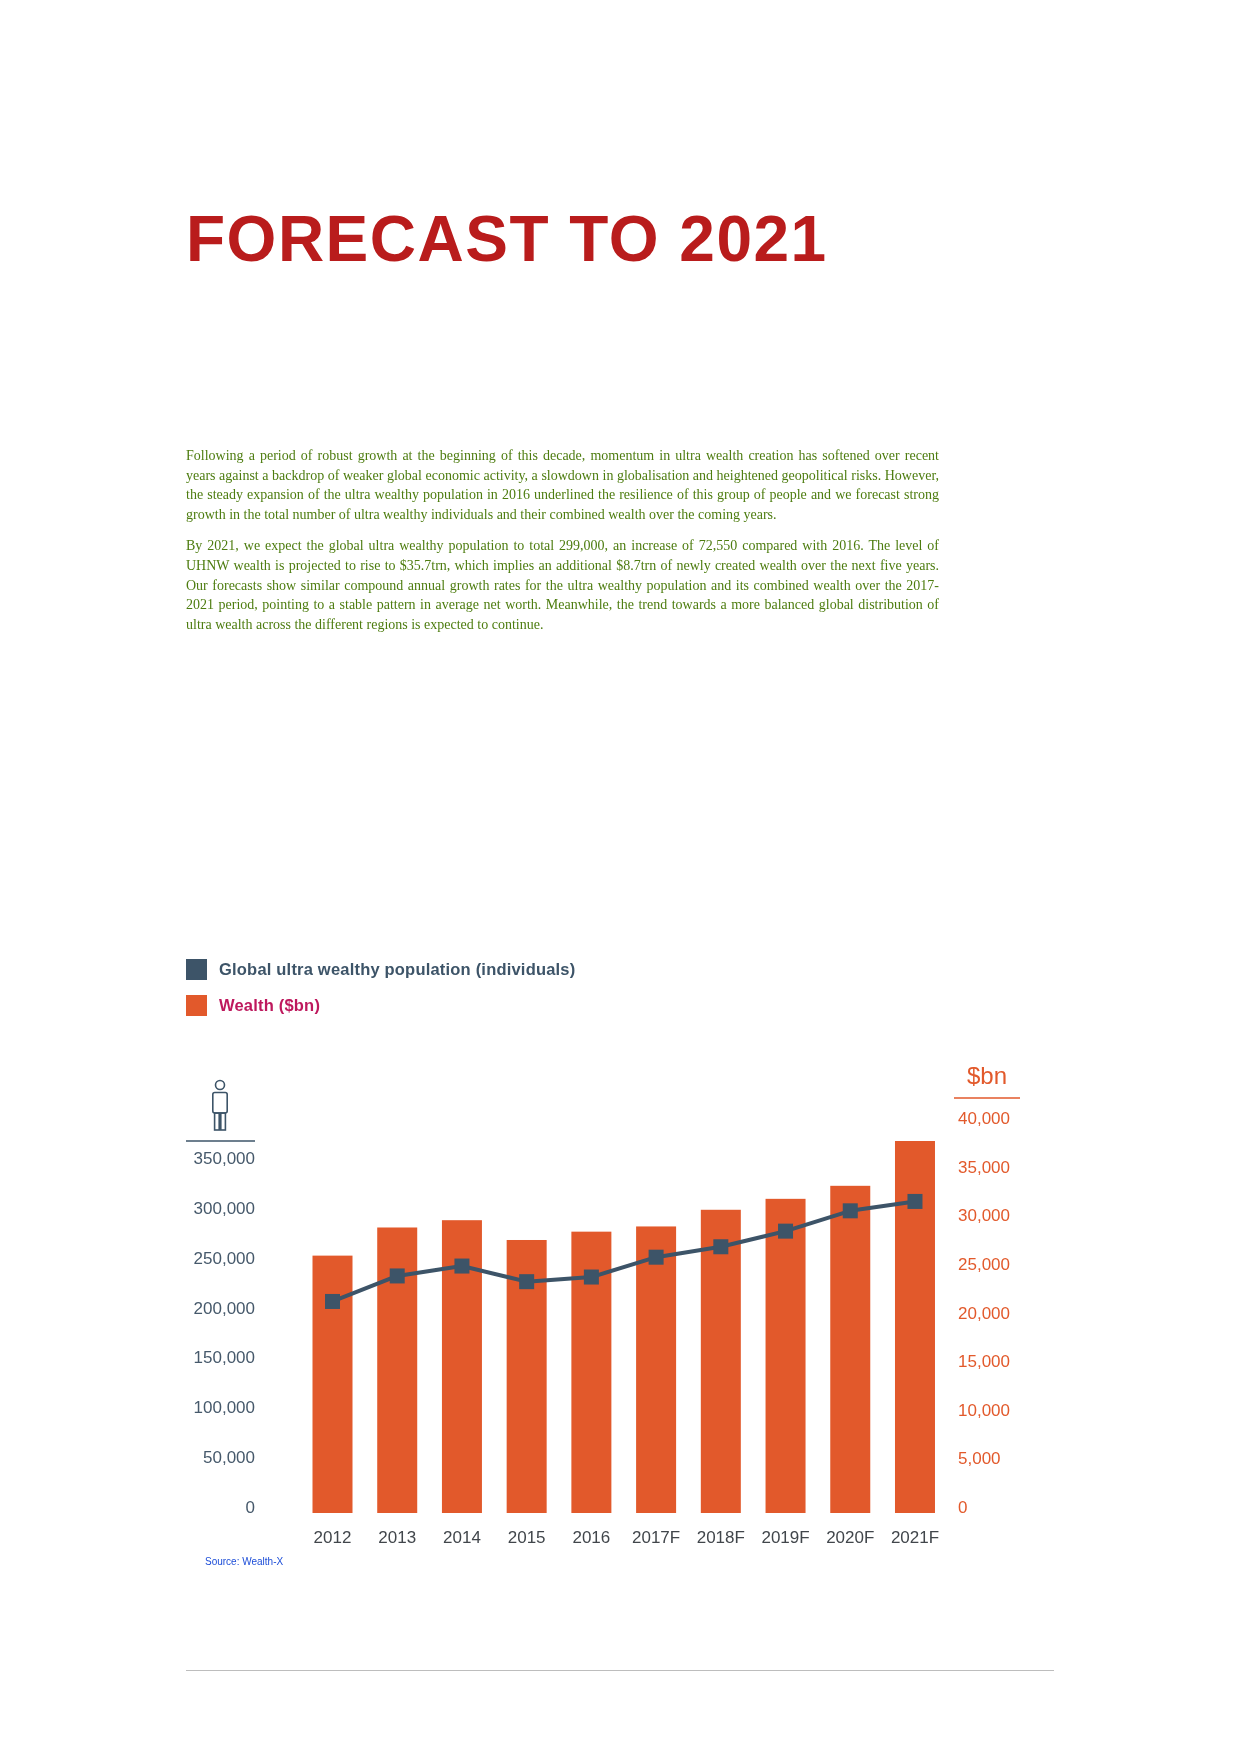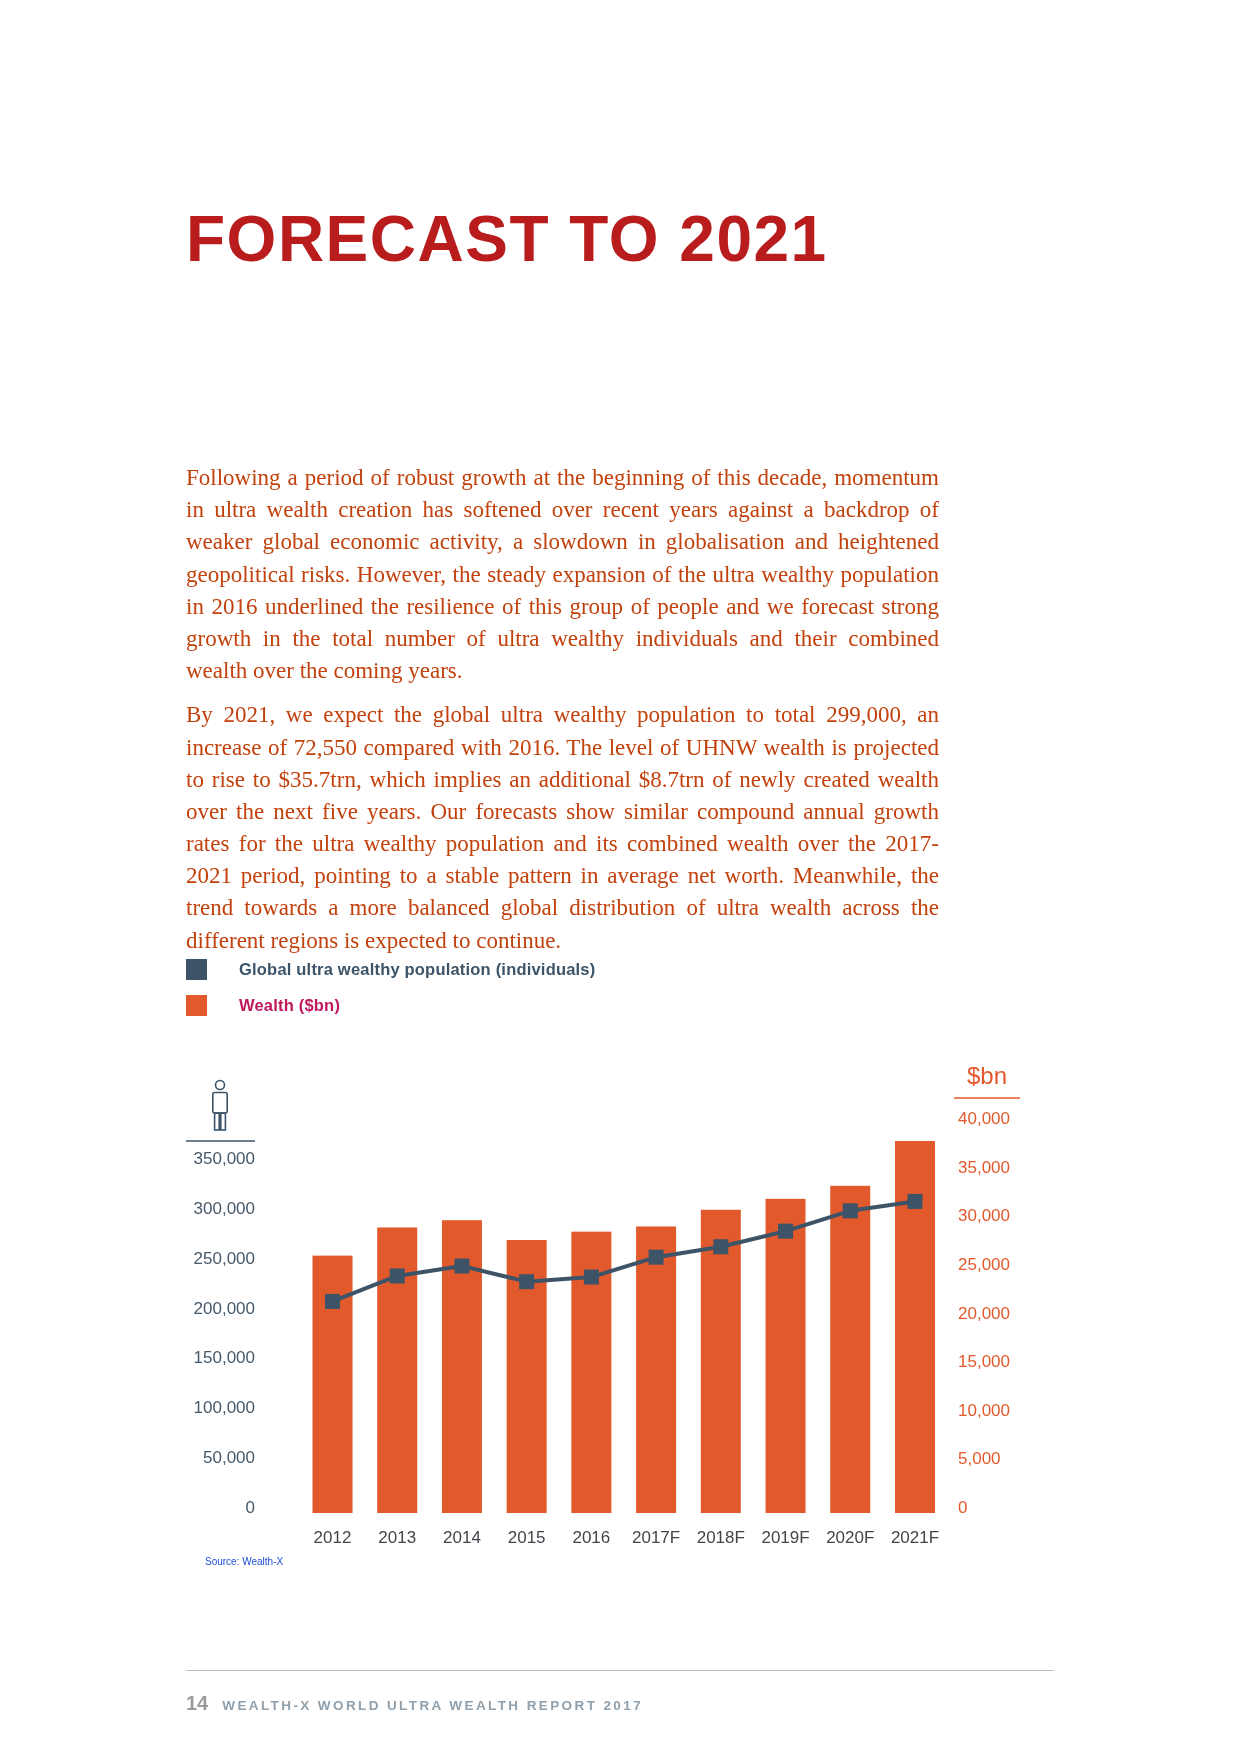--- a/index.html
+++ b/index.html
@@ -1,25 +1,25 @@
 <!DOCTYPE html>
 <html><head>
 <meta charset="utf-8">
 <style>
   html,body{margin:0;padding:0;background:#ffffff;}
   .page{position:relative;width:1240px;height:1754px;background:#ffffff;overflow:hidden;
         font-family:"Liberation Sans",sans-serif;}
   .title{position:absolute;left:186px;top:202px;font-size:64px;font-weight:700;
          letter-spacing:1.5px;color:#b91c1c;}
-  .body-copy{position:absolute;left:186px;top:462px;width:753px;
-             font-family:"Liberation Serif",serif;font-size:23px;line-height:1.4;
-             color:#c2410c;text-align:justify;}
+  .body-copy{position:absolute;left:186px;top:446px;width:753px;
+             font-family:"Liberation Serif",serif;font-size:14px;line-height:1.4;
+             color:#4d7c0f;text-align:justify;}
   .body-copy p{margin:0 0 12px 0;}
   .legend{position:absolute;left:186px;top:959px;display:flex;flex-direction:column;gap:15px;}
-  .legend-row{display:flex;align-items:center;gap:32px;}
+  .legend-row{display:flex;align-items:center;gap:12px;}
   .legend-swatch{width:21px;height:21px;flex:0 0 auto;}
   .legend-label{font-size:16.5px;font-weight:700;letter-spacing:.2px;}
   #chart{position:absolute;left:0;top:1040px;}
   .source-note{position:absolute;left:205px;top:1556px;font-size:10px;color:#1d4ed8;}
   .footer-rule{position:absolute;left:186px;top:1670px;width:868px;height:1px;background:#bdbdbd;}
   .footer{position:absolute;left:186px;top:1692px;display:flex;align-items:baseline;gap:14px;}
   .footer-page{font-size:20px;font-weight:700;color:#9b9b9b;}
   .footer-title{font-size:13.5px;font-weight:700;letter-spacing:2.4px;color:#90a0ac;}
 </style>
 </head>
@@ -114,18 +114,14 @@
         <text x="720.8199999999999" y="1543" text-anchor="middle" font-size="17" fill="#41464b" font-family="Liberation Sans, sans-serif">2018F</text>
         <text x="785.54" y="1543" text-anchor="middle" font-size="17" fill="#41464b" font-family="Liberation Sans, sans-serif">2019F</text>
         <text x="850.26" y="1543" text-anchor="middle" font-size="17" fill="#41464b" font-family="Liberation Sans, sans-serif">2020F</text>
         <text x="914.98" y="1543" text-anchor="middle" font-size="17" fill="#41464b" font-family="Liberation Sans, sans-serif">2021F</text>
       </g>
   </svg>
 
   <div class="source-note">Source: Wealth-X</div>
 
   <div class="footer-rule"></div>
-  <div class="footer">
-    <span class="footer-page">14</span>
-    <span class="footer-title">WEALTH-X WORLD ULTRA WEALTH REPORT 2017</span>
-  </div>
 
 </div>
 
 </body></html>

